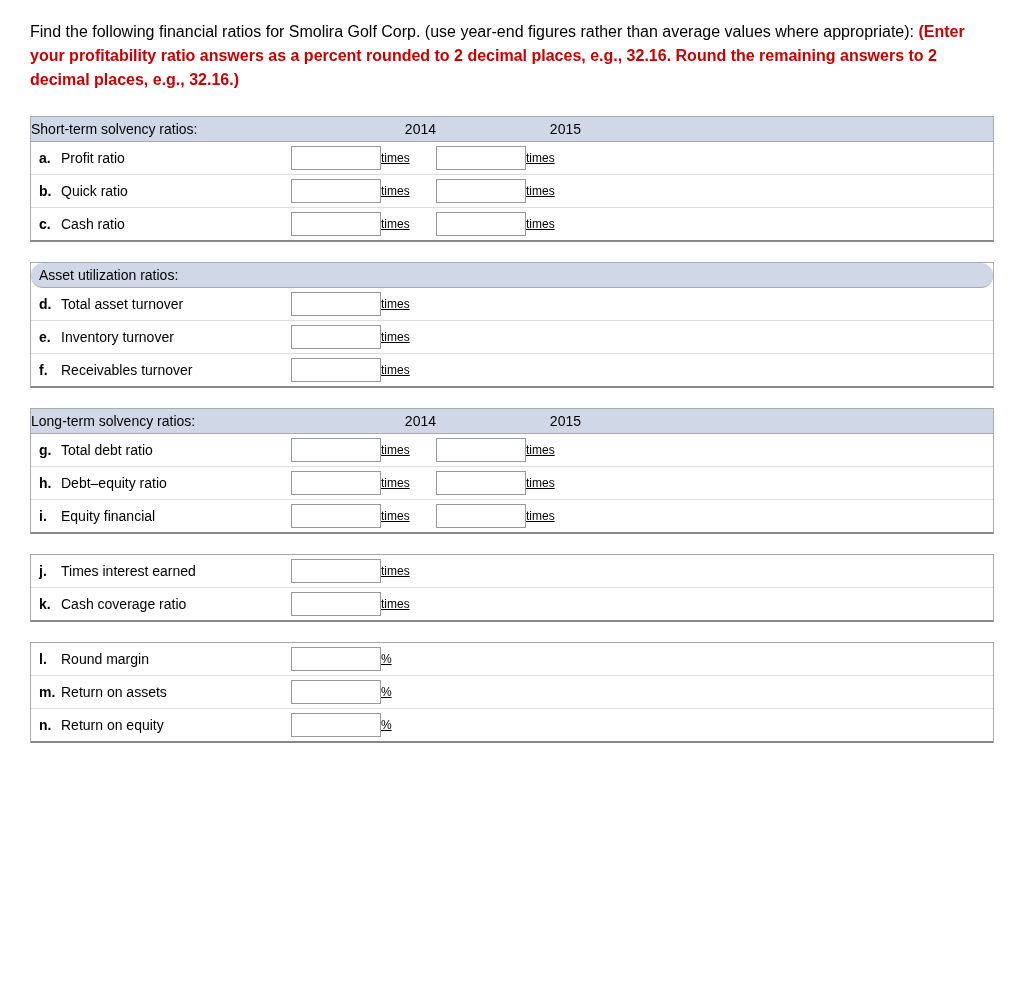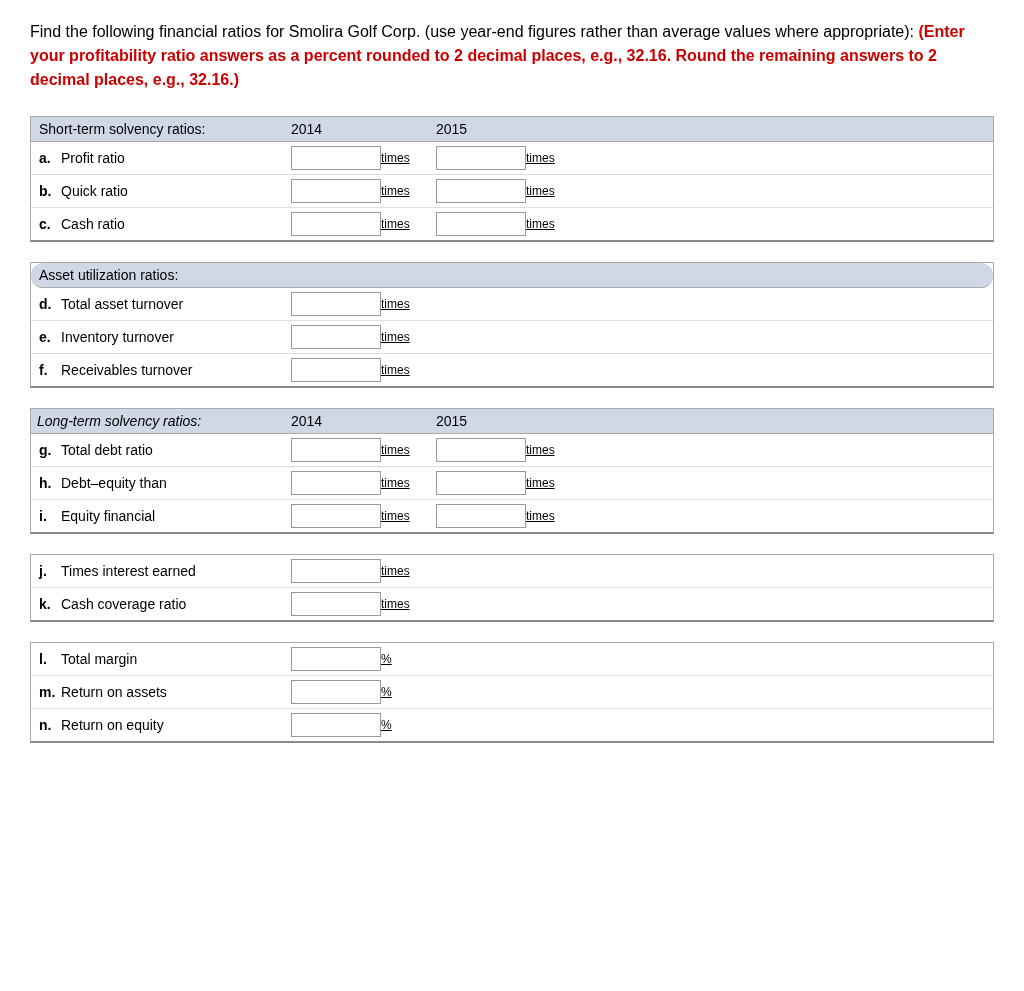--- a/index.html
+++ b/index.html
@@ -63,21 +63,21 @@
     }
 
     .row-letter {
       font-weight: bold;
       width: 22px;
       display: inline-block;
     }
 
     .year-label {
       width: 145px;
-      text-align: left;
+      text-align: right;
       font-weight: normal;
     }
 
     .year-label-spacer {
       width: 260px;
     }
 
     .input-cell {
       display: flex;
       align-items: center;
@@ -114,21 +114,21 @@
 <body>
 
 <p class="intro-text">
   <span>Find the following financial ratios for Smolira Golf Corp. (use year-end figures rather than average values where appropriate):</span>
   <span class="highlight-red">(Enter your profitability ratio answers as a percent rounded to 2 decimal places, e.g., 32.16. Round the remaining answers to 2 decimal places, e.g., 32.16.)</span>
 </p>
 
 <div class="section">
   <div class="header-row">
     <div class="year-label-spacer">
-      <span style="padding-left:8px;">Short-term solvency ratios:</span>
+      <span style="">Short-term solvency ratios:</span>
     </div>
     <div class="year-label">2014</div>
     <div class="year-label">2015</div>
   </div>
 
   <div class="ratio-row">
     <div class="row-label">
       <span class="row-letter">a.</span>
       <span>Profit ratio</span>
     </div>
@@ -206,21 +206,21 @@
     <div class="input-cell">
       <input class="input-box" type="text" style="">
       <span class="unit-label">times</span>
     </div>
   </div>
 </div>
 
 <div class="section">
   <div class="header-row">
     <div class="year-label-spacer">
-      <span style="padding-left:6px;font-style:italic;">Long-term solvency ratios:</span>
+      <span style="padding-left:0;">Long-term solvency ratios:</span>
     </div>
     <div class="year-label">2014</div>
     <div class="year-label">2015</div>
   </div>
 
   <div class="ratio-row">
     <div class="row-label">
       <span class="row-letter">g.</span>
       <span>Total debt ratio</span>
     </div>
@@ -230,21 +230,21 @@
     </div>
     <div class="input-cell">
       <input class="input-box" type="text" style="">
       <span class="unit-label">times</span>
     </div>
   </div>
 
   <div class="ratio-row">
     <div class="row-label">
       <span class="row-letter">h.</span>
-      <span>Debt–equity than</span>
+      <span>Debt–equity ratio</span>
     </div>
     <div class="input-cell">
       <input class="input-box" type="text" style="">
       <span class="unit-label">times</span>
     </div>
     <div class="input-cell">
       <input class="input-box" type="text" style="">
       <span class="unit-label">times</span>
     </div>
   </div>
@@ -288,21 +288,21 @@
       <span class="unit-label">times</span>
     </div>
   </div>
 </div>
 
 <div class="section single-col">
 
   <div class="ratio-row">
     <div class="row-label">
       <span class="row-letter">l.</span>
-      <span>Total margin</span>
+      <span>Round margin</span>
     </div>
     <div class="input-cell">
       <input class="input-box" type="text" style="">
       <span class="unit-label">%</span>
     </div>
   </div>
 
   <div class="ratio-row">
     <div class="row-label">
       <span class="row-letter">m.</span>

